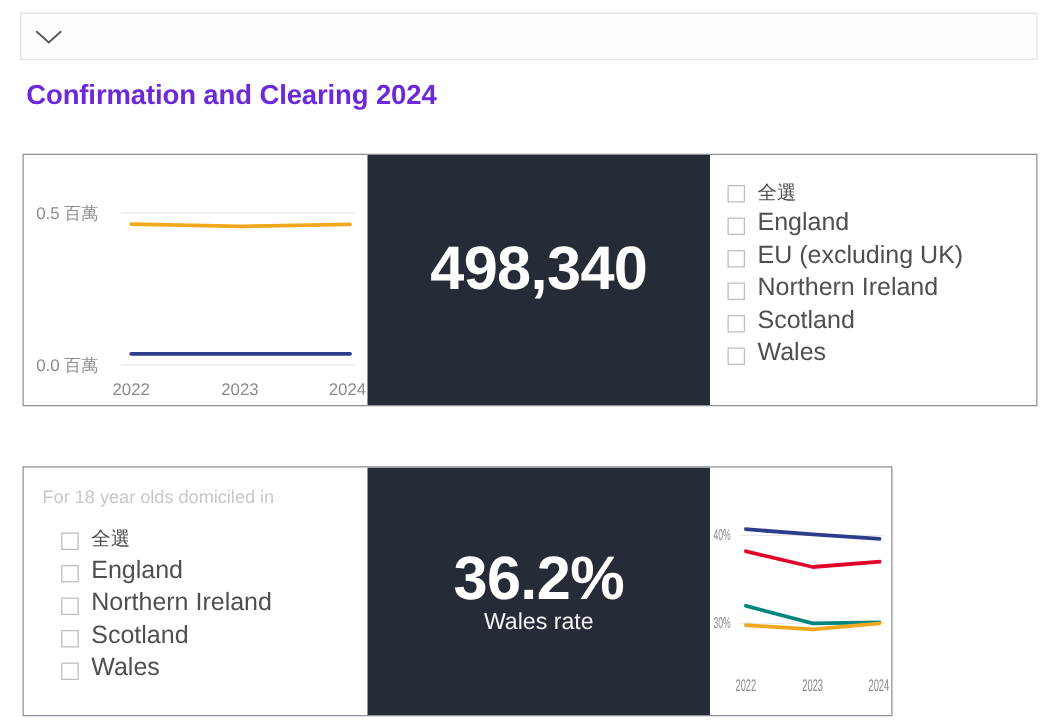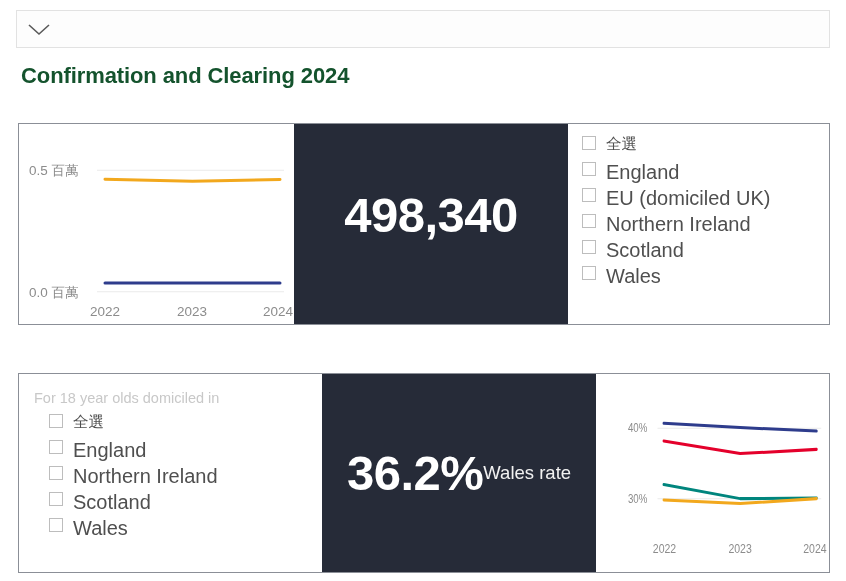--- a/index.html
+++ b/index.html
@@ -50,39 +50,39 @@
   .slicer-chevron svg { display: block; }
 
   
   .page-title {
     position: absolute;
     left: 21px;
     top: 63px;
     font-size: 22px;
     font-weight: bold;
     letter-spacing: -0.1px;
-    color: #14532d;
+    color: #6d28d9;
   }
 
   
   .card {
     position: absolute;
     box-sizing: border-box;
     border: 1.5px solid #8b8f97;
     background: #ffffff;
     display: flex;
     overflow: hidden;
   }
   #card-top    { left: 18px; top: 123px; width: 812px; height: 202px; }
-  #card-bottom { left: 18px; top: 373px; width: 812px; height: 200px; gap: 28px; }
+  #card-bottom { left: 18px; top: 373px; width: 696px; height: 200px; }
 
   .panel { position: relative; box-sizing: border-box; height: 100%; }
   .panel-chart-left  { width: 275px; }
   .panel-kpi         { width: 274px; background: #262b38;
-                       display: flex; flex-direction: row;
+                       display: flex; flex-direction: column;
                        align-items: center; justify-content: center; }
   .panel-list-right  { flex: 1; }
   .panel-list-left   { width: 275px; }
   .panel-chart-right { flex: 1; }
 
   
   .kpi-value {
     color: #ffffff;
     font-weight: bold;
     line-height: 1;
@@ -104,21 +104,21 @@
     box-sizing: border-box;
   }
   .list-header {
     font-size: 14.5px;
     color: #c8c8c8;
     margin: 2px 0 4px 1px;
     line-height: 1.5;
   }
   .cb-row {
     display: flex;
-    align-items: flex-start;
+    align-items: flex-end;
     height: 26px;
     cursor: pointer;
   }
   .list-indent .cb-row { padding-left: 16px; }
   .cb-box {
     width: 14px;
     height: 14px;
     box-sizing: border-box;
     border: 1px solid #bdbdbd;
     background: #ffffff;
@@ -194,21 +194,21 @@
         <span class="cb-label cjk">全選</span>
       </div>
 
       <div class="cb-row">
         <span class="cb-box"></span>
         <span class="cb-label">England</span>
       </div>
 
       <div class="cb-row">
         <span class="cb-box"></span>
-        <span class="cb-label">EU (domiciled UK)</span>
+        <span class="cb-label">EU (excluding UK)</span>
       </div>
 
       <div class="cb-row">
         <span class="cb-box"></span>
         <span class="cb-label">Northern Ireland</span>
       </div>
 
 
       <div class="cb-row">
         <span class="cb-box"></span>

